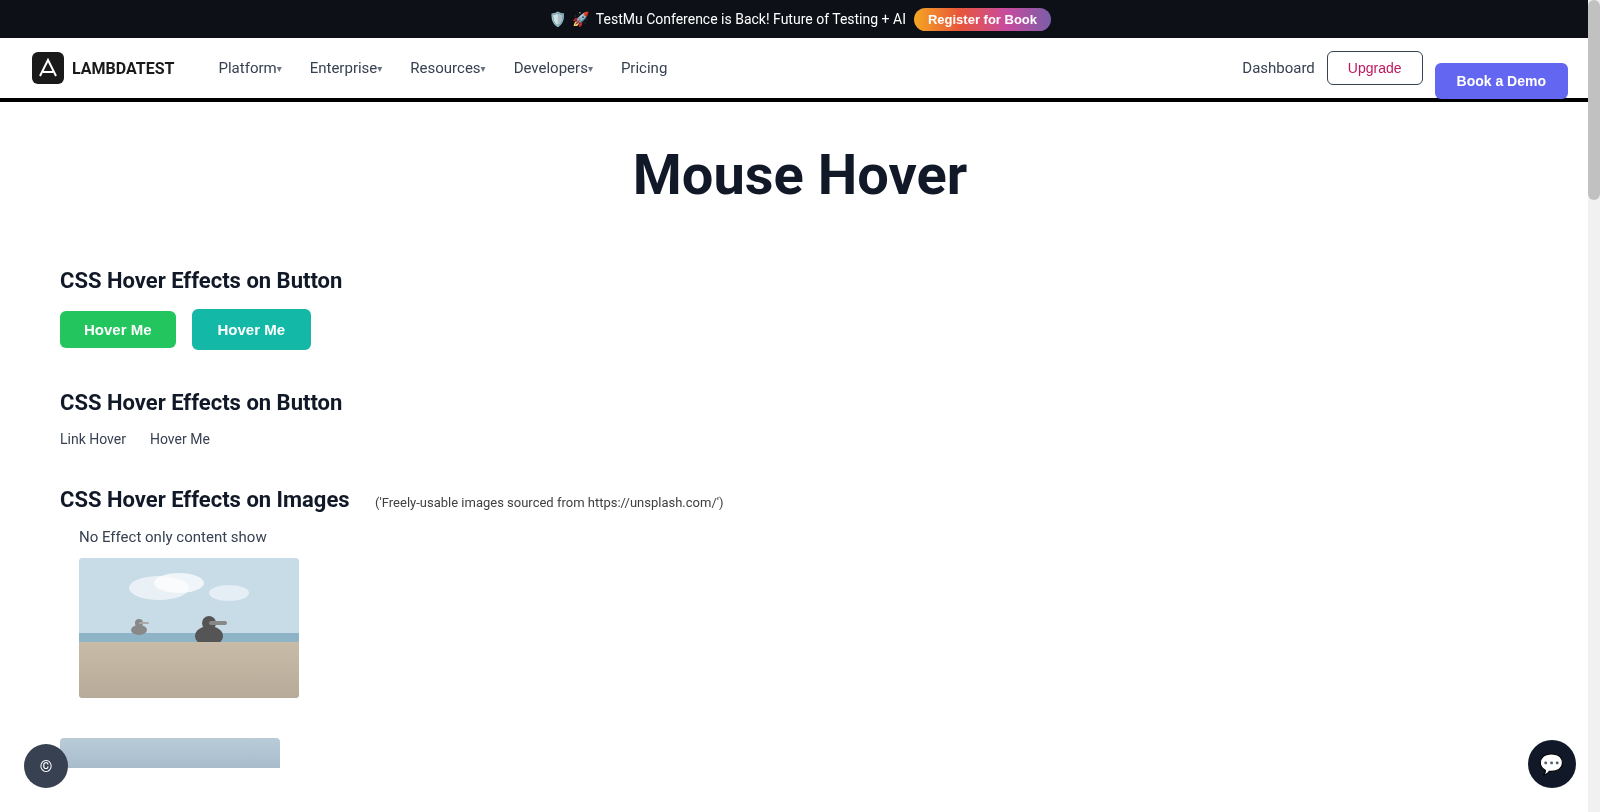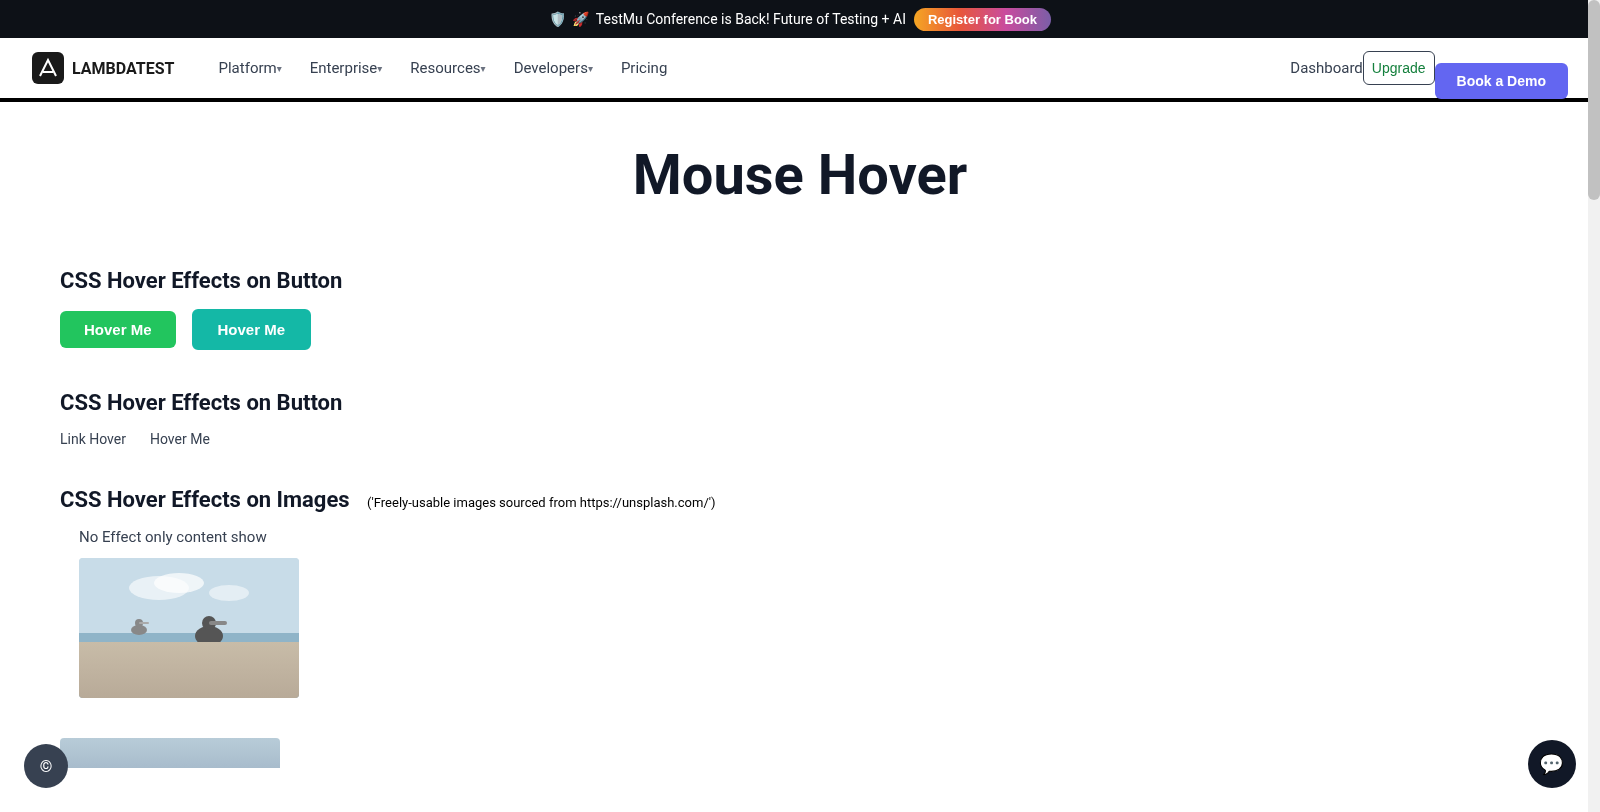--- a/index.html
+++ b/index.html
@@ -115,35 +115,35 @@
     }
 
     .nav-chevron {
       font-size: 10px;
       color: #6b7280;
     }
 
     .navbar-right {
       display: flex;
       align-items: center;
-      gap: 0;
+      gap: 12px;
     }
 
     .dashboard-link {
       font-size: 15px;
       color: #374151;
       text-decoration: none;
       cursor: pointer;
     }
 
     .upgrade-btn {
       border: 1.5px solid #374151;
       background: #fff;
-      color: #15803d;
-      padding: 8px 8px;
+      color: #be185d;
+      padding: 8px 20px;
       border-radius: 6px;
       font-size: 14px;
       font-weight: 500;
       cursor: pointer;
       text-align: right;
     }
 
     .book-demo-btn {
       background: #6366f1;
       color: #fff;
@@ -177,22 +177,22 @@
     .section-title {
       font-size: 22px;
       font-weight: 700;
       color: #111827;
       margin-bottom: 16px;
     }
 
     .section-title-small {
       font-size: 13px;
       font-weight: 400;
-      color: #000000;
-      margin-left: 12px;
+      color: #404040;
+      margin-left: 20px;
     }
 
     
     .buttons-row {
       display: flex;
       gap: 16px;
       align-items: center;
       margin-bottom: 8px;
     }
 

